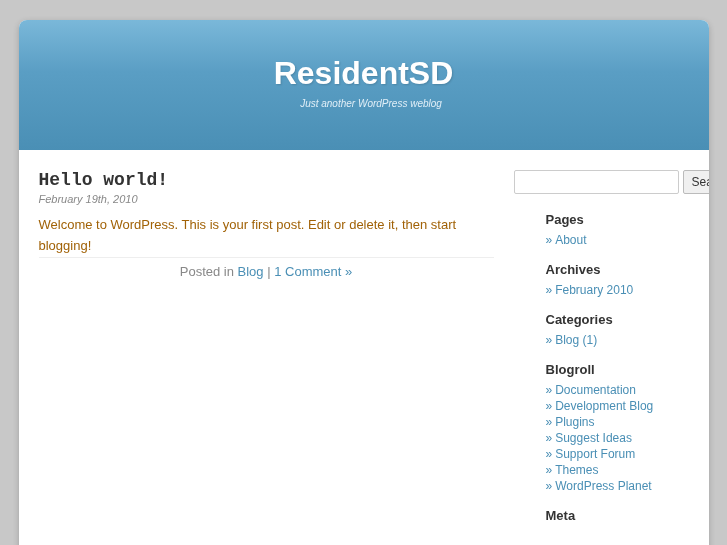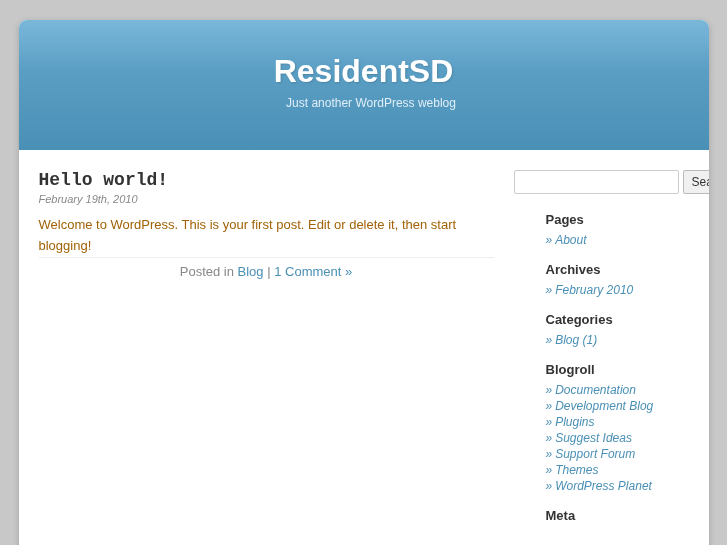--- a/index.html
+++ b/index.html
@@ -36,22 +36,23 @@
       color: #fff;
       font-size: 32px;
       font-weight: bold;
       font-family: Arial, sans-serif;
       text-shadow: 1px 1px 2px rgba(0,0,0,0.15);
       margin-bottom: 6px;
     }
 
     #site-tagline {
       color: #e0eef7;
-      font-size: 12px;
-      font-family: Arial, sans-serif;
+      font-size: 10px;
+      font-family: Arial, sans-serif;
+      font-style: italic;
       margin-left: 15px;
     }
 
     
     #content-wrapper {
       display: flex;
       padding: 20px 20px 20px 20px;
       gap: 20px;
       background: #fff;
     }
@@ -149,21 +150,20 @@
       margin-bottom: 5px;
       font-family: Arial, sans-serif;
     }
 
     .sidebar-item {
       font-size: 12px;
       padding: 1px 0;
       display: flex;
       align-items: center;
       gap: 3px;
-      font-style: italic;
     }
 
     .sidebar-item::before {
       content: '»';
       color: #4a8fb5;
       font-size: 12px;
       flex-shrink: 0;
     }
 
     .sidebar-item a {

